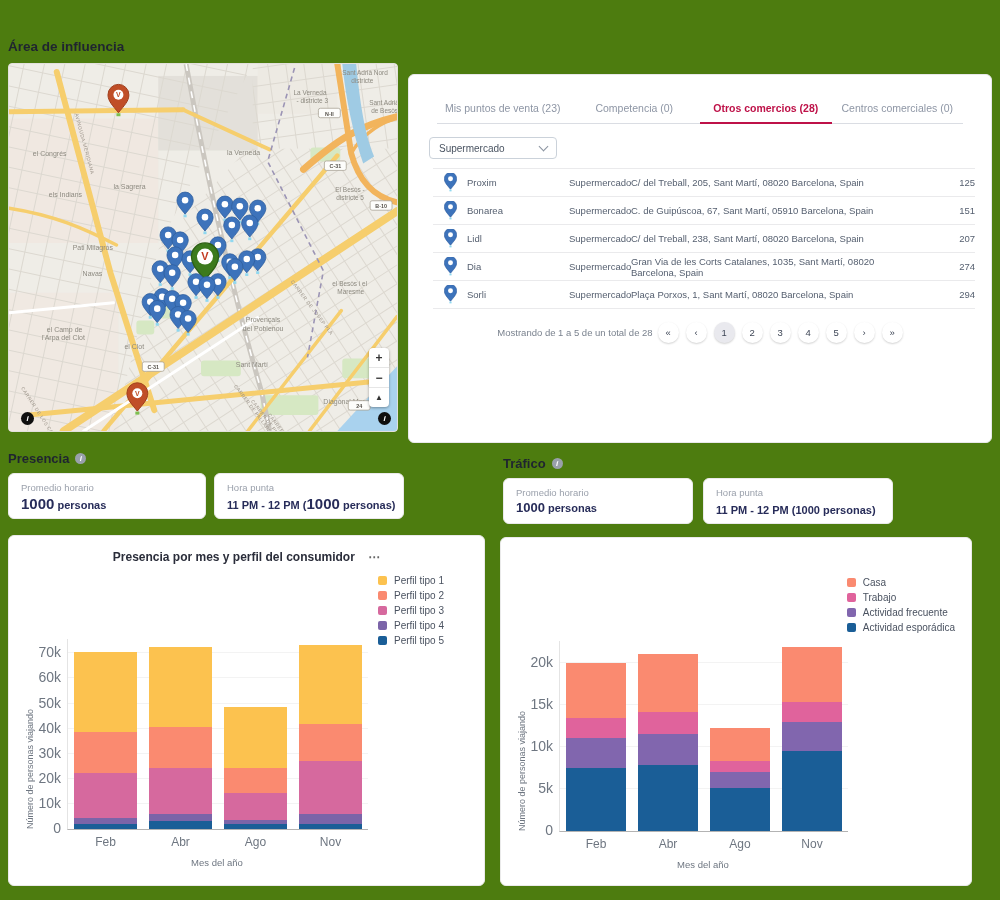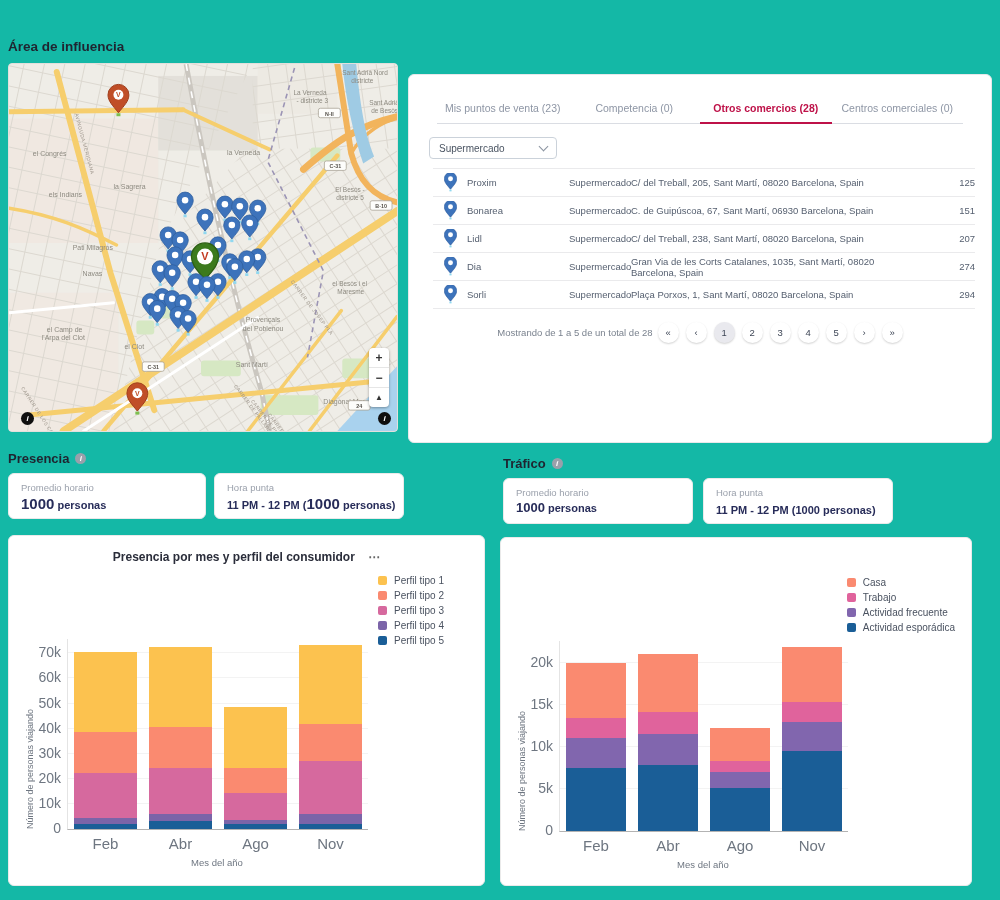--- a/index.html
+++ b/index.html
@@ -1,16 +1,16 @@
 <!DOCTYPE html>
 <html><head>
 <meta charset="utf-8">
 <style>
   html,body{margin:0;padding:0;background:#FBFBFA;}
-  .page{position:relative;width:1000px;height:900px;overflow:hidden;background:#14b8a6;
+  .page{position:relative;width:1000px;height:900px;overflow:hidden;background:#4d7c0f;
         font-family:"Liberation Sans",sans-serif;color:#333;}
 
   .page-title{position:absolute;left:8px;top:39px;font-size:13.5px;font-weight:bold;color:#1F2430;}
 
   
   .map-card{position:absolute;left:8px;top:63px;width:390px;height:369px;border-radius:4px;
             overflow:hidden;border:1px solid #E2E0DC;background:#EFEDE7;box-sizing:border-box;}
   #map-svg{position:absolute;inset:0;width:100%;height:100%;}
   #map-svg text{font-family:"Liberation Sans",sans-serif;}
   .map-label{fill:#8D8A80;}
@@ -79,21 +79,21 @@
         border-bottom:1px solid #B3B3B3;}
   #chart0 .plot{width:300px;}
   #chart1 .plot{width:288px;}
   .gridline{position:absolute;left:0;right:0;height:1px;background:#F3F3F3;}
   .ytick{position:absolute;right:calc(100% + 7px);font-size:14px;color:#6E7681;line-height:9px;white-space:nowrap;}
   .bars{position:absolute;left:0;right:0;bottom:0;top:0;display:flex;align-items:flex-end;
         justify-content:space-around;}
   .bar{width:21%;display:flex;flex-direction:column;}
   .seg{width:100%;}
   .xlabels{position:absolute;top:100%;left:0;right:0;display:flex;justify-content:space-around;
-           margin-top:6px;font-size:15px;color:#6E7681;}
+           margin-top:6px;font-size:12px;color:#6E7681;}
   .xlabel{width:21%;text-align:center;}
   .x-axis-title{position:absolute;top:321px;left:58px;font-size:9.5px;color:#6E7681;text-align:center;}
   #chart0 .x-axis-title{width:300px;}
   #chart1 .x-axis-title{width:288px;}
   .y-axis-title{position:absolute;left:16px;top:103px;height:190px;writing-mode:vertical-rl;
                 transform:rotate(180deg);font-size:9px;color:#6E7681;display:flex;align-items:center;}
 </style>
 </head>
 <body>
 
@@ -830,21 +830,21 @@
           <div class="trow">
             <span class="rowpin">
               <svg width="13" height="19" viewBox="-11 -27 22 31">
                 <path d="M0,0C-5.5,-7-10.5,-11.5-10.5,-18A10.5,10.5 0 1 1 10.5,-18C10.5,-11.5,5.5,-7,0,0Z" fill="#3D73BB" stroke="#2F5E9E" stroke-width="1"></path>
                 <circle cy="-18" r="4.2" fill="#fff"></circle>
                 <rect x="-1.8" y="0.5" width="3.6" height="3" fill="#8FD8F0"></rect>
               </svg>
             </span>
             <span>Bonarea</span>
             <span>Supermercado</span>
-            <span>C. de Guipúscoa, 67, Sant Martí, 06930 Barcelona, Spain</span>
+            <span>C. de Guipúscoa, 67, Sant Martí, 05910 Barcelona, Spain</span>
             <span class="dist">151</span>
           </div>
           <div class="trow">
             <span class="rowpin">
               <svg width="13" height="19" viewBox="-11 -27 22 31">
                 <path d="M0,0C-5.5,-7-10.5,-11.5-10.5,-18A10.5,10.5 0 1 1 10.5,-18C10.5,-11.5,5.5,-7,0,0Z" fill="#3D73BB" stroke="#2F5E9E" stroke-width="1"></path>
                 <circle cy="-18" r="4.2" fill="#fff"></circle>
                 <rect x="-1.8" y="0.5" width="3.6" height="3" fill="#8FD8F0"></rect>
               </svg>
             </span>

